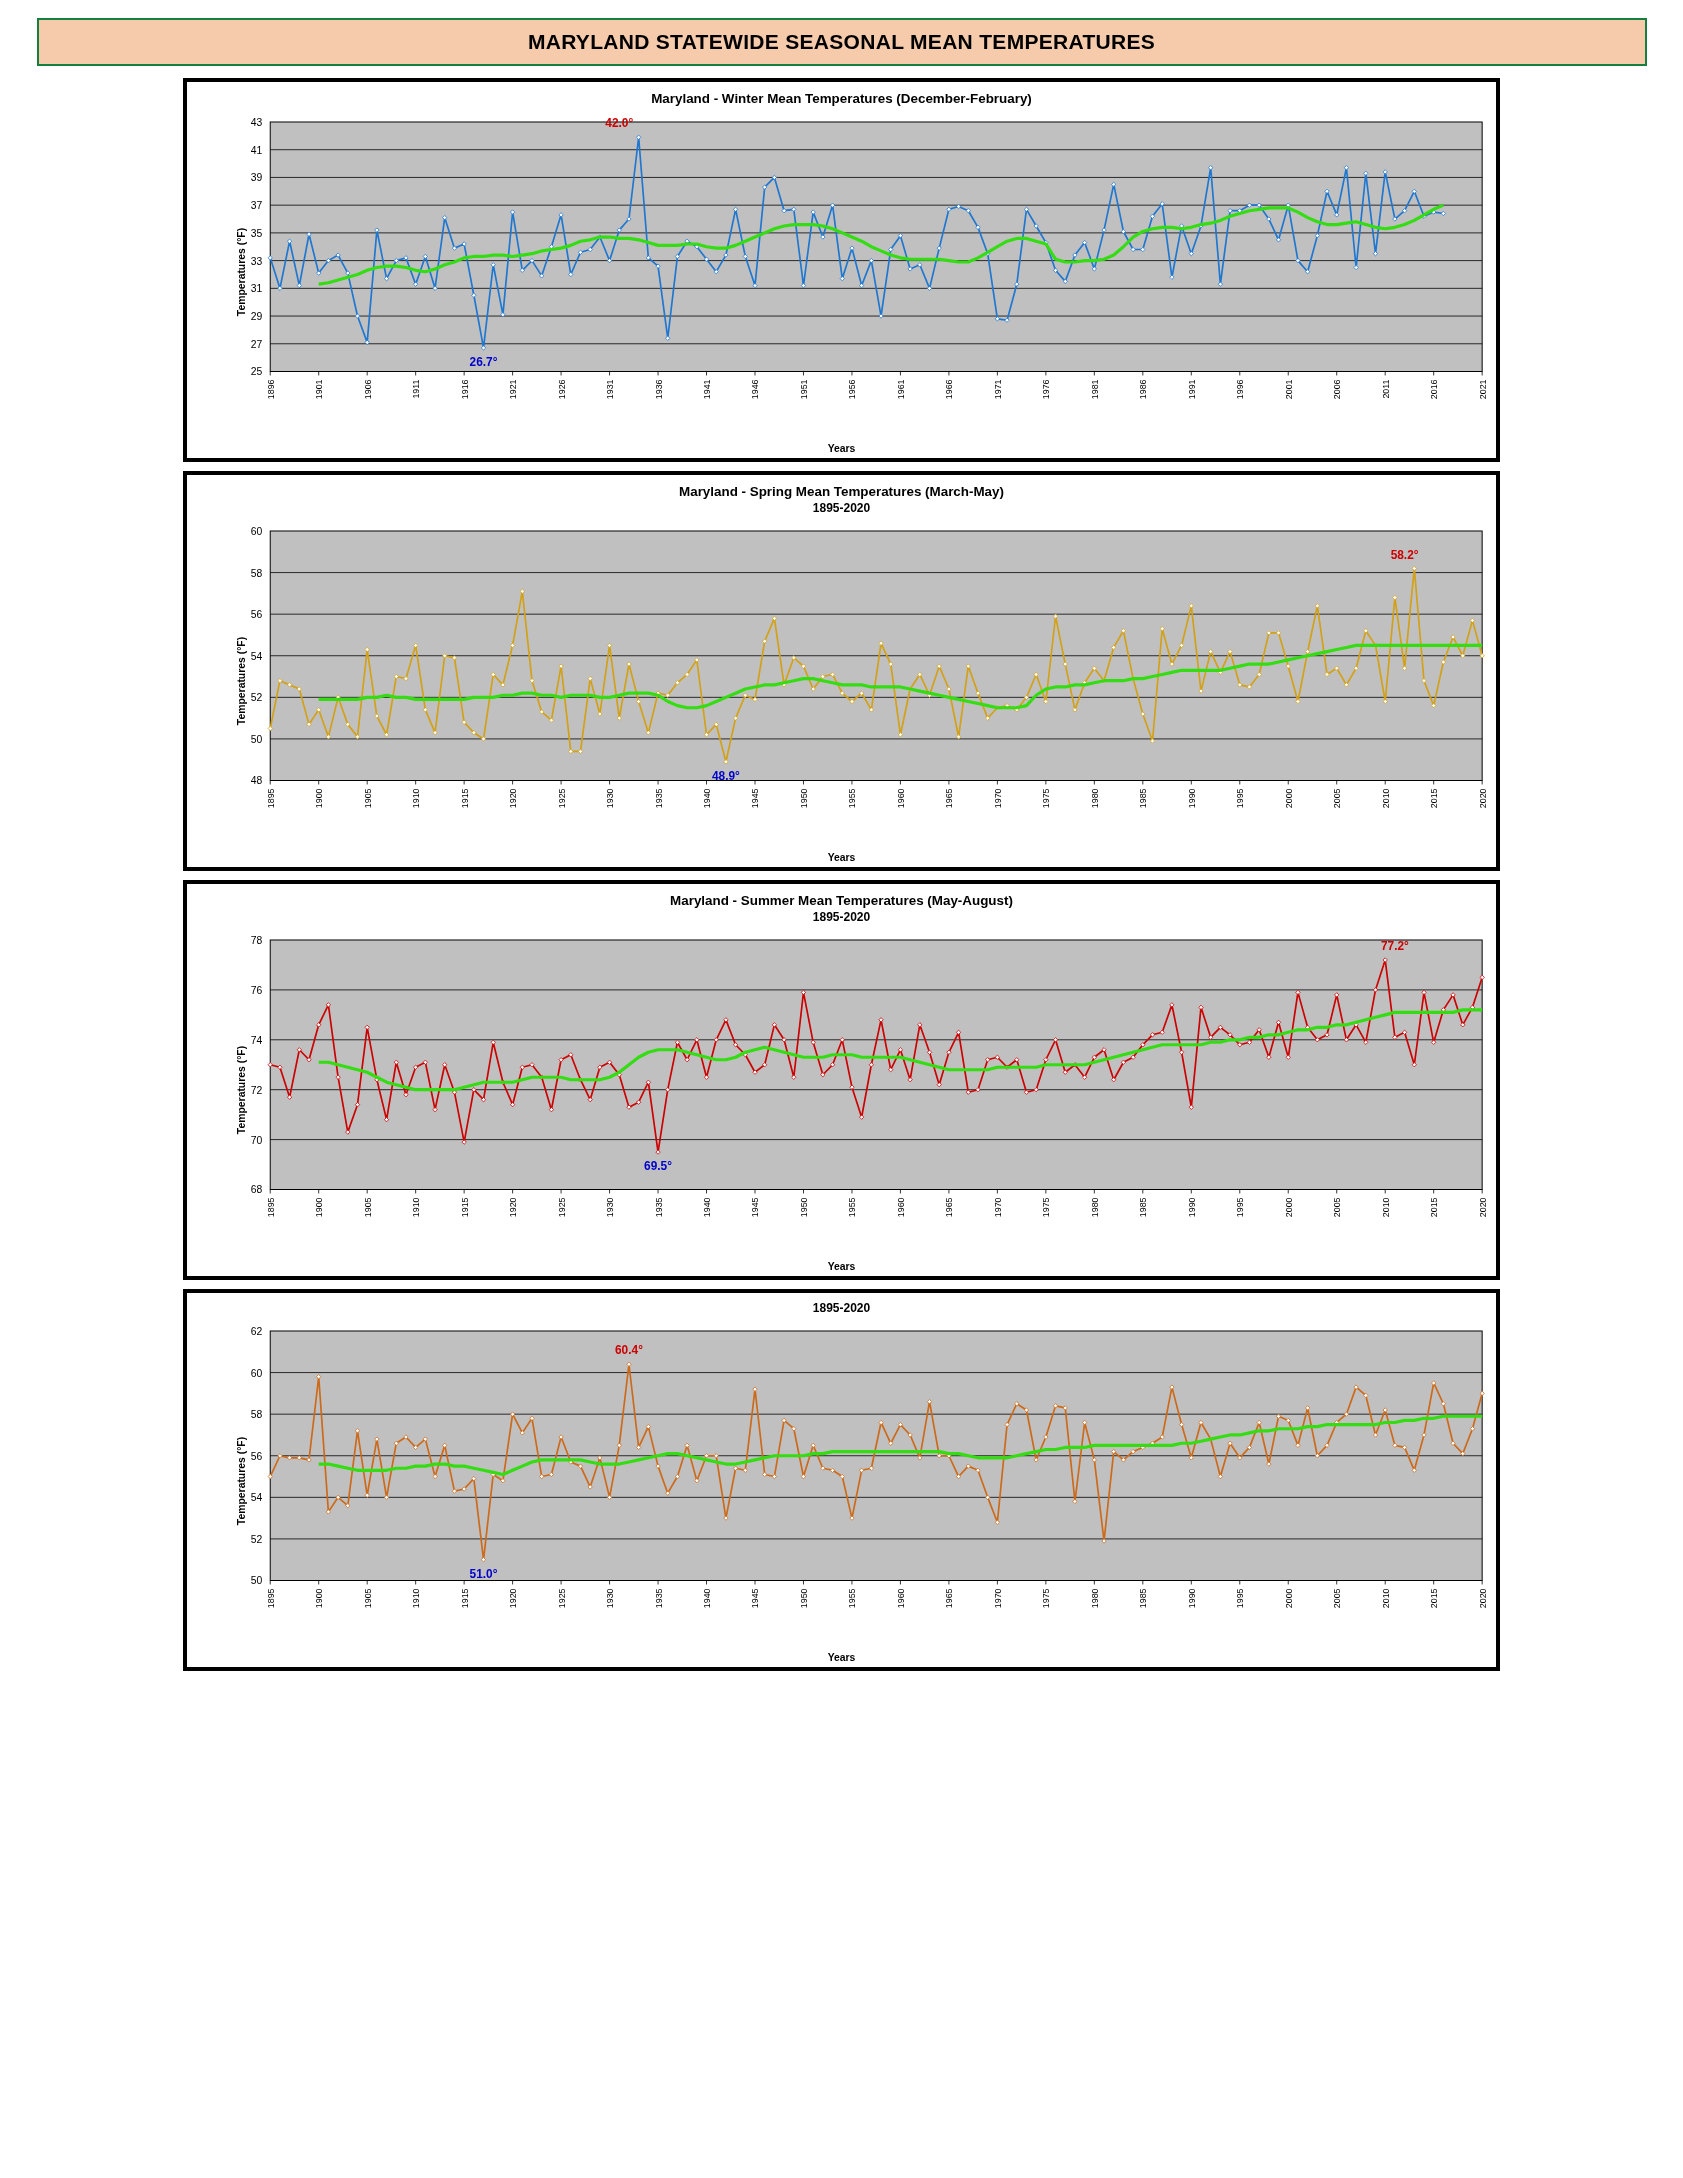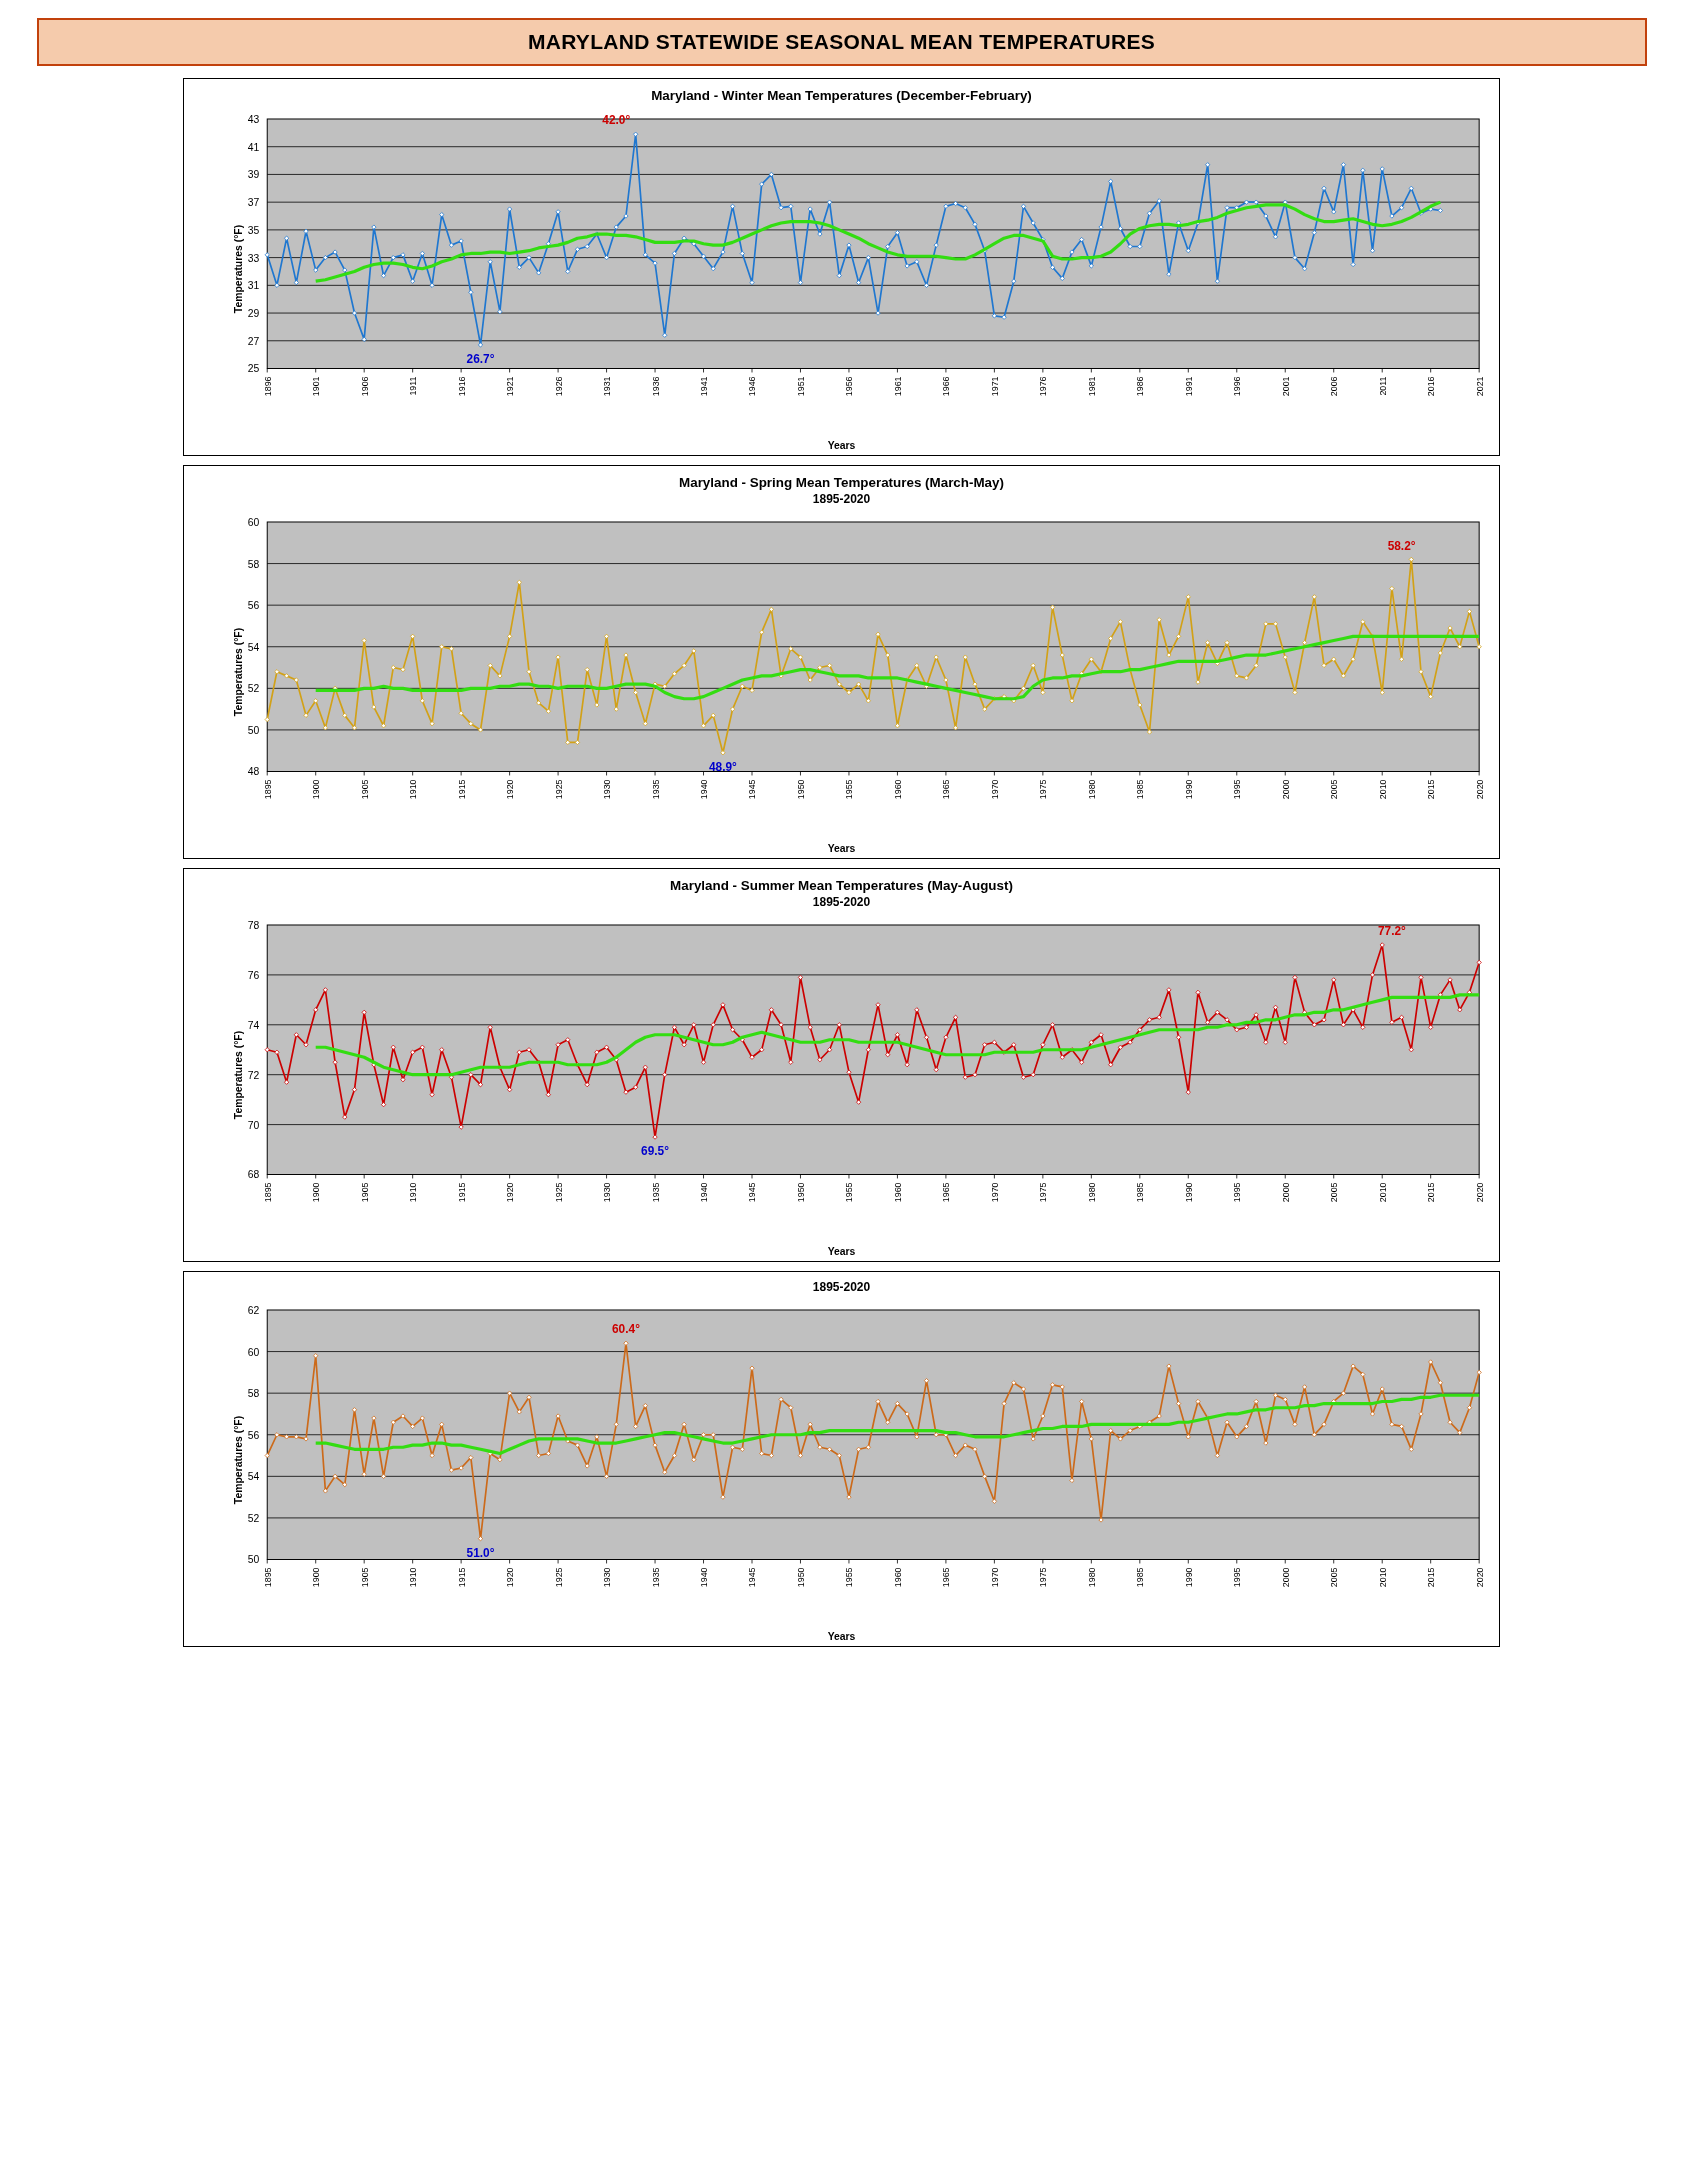--- a/index.html
+++ b/index.html
@@ -1,28 +1,28 @@
 <!DOCTYPE html>
 <html><head>
 <meta charset="utf-8">
 <style>
   html,body{margin:0;padding:0;background:#ffffff;}
   body{width:1683px;height:2178px;font-family:"Liberation Sans",sans-serif;}
   .page{width:1683px;height:2178px;position:relative;box-sizing:border-box;padding:18px 20px 10px 20px;}
   .banner{
     margin:0 auto 12px auto;width:1606px;height:44px;
-    background:#f5cbac;border:2px solid #c2410c;
+    background:#f5cbac;border:2px solid #15803d;
     display:flex;align-items:center;justify-content:center;
   }
   .banner h1{
     margin:0;font-size:21px;font-weight:bold;letter-spacing:0.3px;color:#000;
     font-family:"Liberation Sans",sans-serif;
   }
   .panel{
-    width:1317px;margin:0 auto 9px auto;border:1px solid #000000;background:#fff;
+    width:1317px;margin:0 auto 9px auto;border:4px solid #000000;background:#fff;
     box-sizing:border-box;padding:8px 6px 4px 6px;position:relative;
   }
   .panel-title{text-align:center;font-size:13.4px;font-weight:bold;line-height:1.35;color:#000;}
   .panel-sub{text-align:center;font-size:12px;font-weight:bold;color:#000;margin-bottom:2px;}
   .chart-area{position:relative;}
   .ylabel{
     position:absolute;left:4px;top:50%;transform:translateY(-50%) rotate(-90deg);
     transform-origin:center;font-size:10.4px;font-weight:bold;white-space:nowrap;color:#000;
   }
   .xlabel{text-align:center;font-size:10.4px;font-weight:bold;color:#000;margin-top:8px;}

